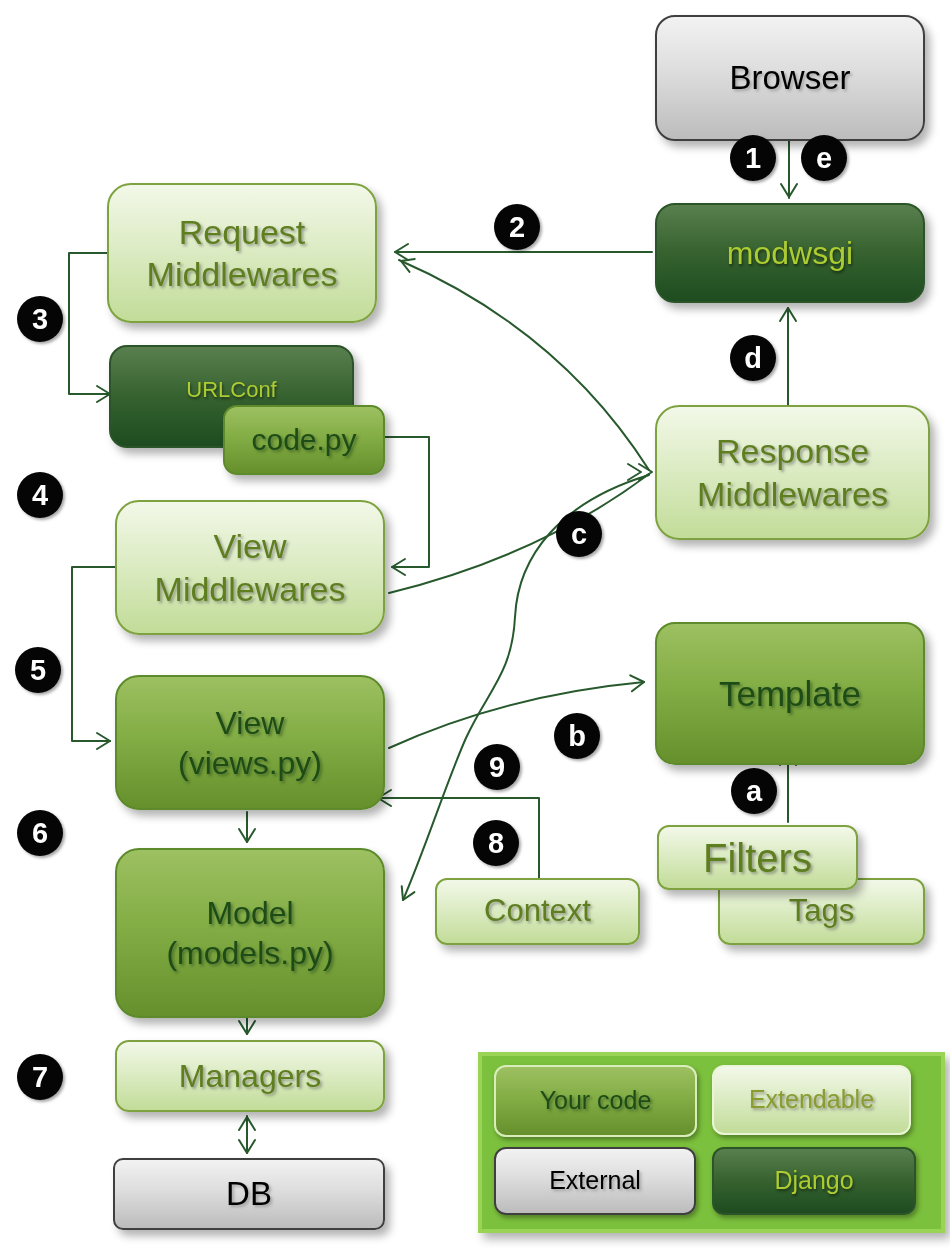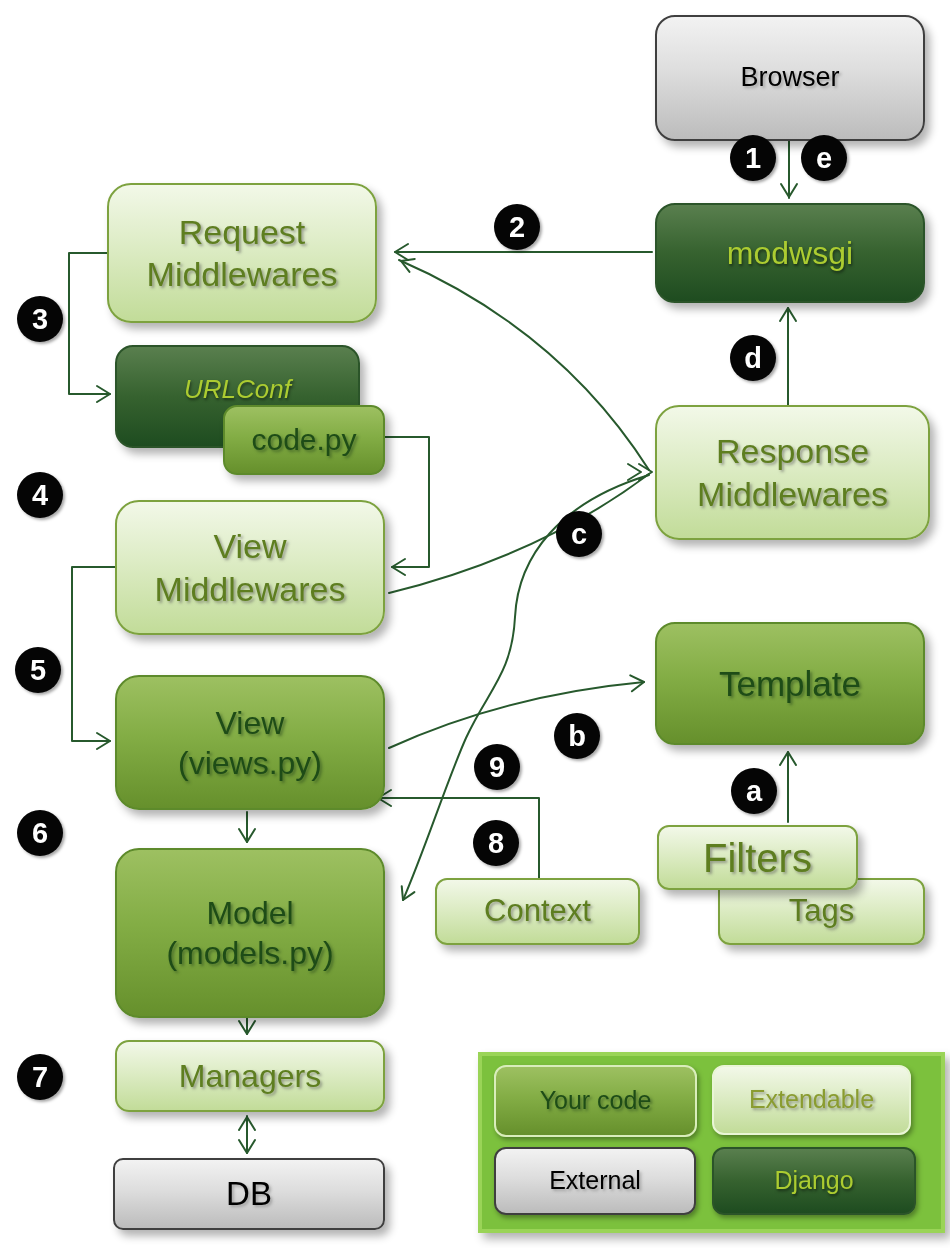--- a/index.html
+++ b/index.html
@@ -96,37 +96,37 @@
 
       <path d="M247,994 L247,1034"></path>
       <path d="M-13,-8 L0,0 L-13,8" transform="translate(247,995) rotate(-90)"></path>
       <path d="M-13,-8 L0,0 L-13,8" transform="translate(247,1034) rotate(90)"></path>
       <path d="M247,1116 L247,1153"></path>
       <path d="M-13,-8 L0,0 L-13,8" transform="translate(247,1117) rotate(-90)"></path>
       <path d="M-13,-8 L0,0 L-13,8" transform="translate(247,1153) rotate(90)"></path>
     </g>
   </svg>
 
-  <div class="box gray" style="left:655px;top:15px;width:270px;height:126px;border-radius:20px;font-size:27px;">Browser</div>
+  <div class="box gray" style="left:655px;top:15px;width:270px;height:126px;border-radius:20px;font-size:33px;">Browser</div>
   <div class="box dark" style="left:655px;top:203px;width:270px;height:100px;border-radius:20px;font-size:32px;">modwsgi</div>
   <div class="box light" style="left:107px;top:183px;width:270px;height:140px;border-radius:24px;font-size:34px;">Request
 Middlewares</div>
-  <div class="box dark" style="left:115px;top:345px;width:245px;height:103px;border-radius:18px;font-size:26px;padding-bottom:14px;font-style:italic;">URLConf</div>
+  <div class="box dark" style="left:109px;top:345px;width:245px;height:103px;border-radius:18px;font-size:22px;padding-bottom:14px;">URLConf</div>
   <div class="box medium" style="left:223px;top:405px;width:162px;height:70px;border-radius:14px;font-size:30px;z-index:3;">code.py</div>
   <div class="box light" style="left:115px;top:500px;width:270px;height:135px;border-radius:24px;font-size:34px;">View
 Middlewares</div>
   <div class="box medium" style="left:115px;top:675px;width:270px;height:135px;border-radius:24px;font-size:32px;">View
 (views.py)</div>
   <div class="box medium" style="left:115px;top:848px;width:270px;height:170px;border-radius:24px;font-size:32px;">Model
 (models.py)</div>
   <div class="box light" style="left:115px;top:1040px;width:270px;height:72px;border-radius:14px;font-size:32px;">Managers</div>
   <div class="box gray" style="left:113px;top:1158px;width:272px;height:72px;border-radius:10px;font-size:33px;">DB</div>
   <div class="box light" style="left:655px;top:405px;width:275px;height:135px;border-radius:24px;font-size:34px;">Response
 Middlewares</div>
-  <div class="box medium" style="left:655px;top:622px;width:270px;height:123px;border-radius:20px;font-size:35px;">Template</div>
+  <div class="box medium" style="left:655px;top:622px;width:270px;height:143px;border-radius:20px;font-size:35px;">Template</div>
   <div class="box light" style="left:718px;top:878px;width:207px;height:67px;border-radius:12px;font-size:31px;">Tags</div>
   <div class="box light" style="left:657px;top:825px;width:201px;height:65px;border-radius:12px;font-size:40px;z-index:3;">Filters</div>
   <div class="box light" style="left:435px;top:878px;width:205px;height:67px;border-radius:12px;font-size:31px;">Context</div>
 
   <div class="badge" style="left:730px;top:135px;">1</div>
   <div class="badge" style="left:801px;top:135px;">e</div>
   <div class="badge" style="left:494px;top:204px;">2</div>
   <div class="badge" style="left:17px;top:296px;">3</div>
   <div class="badge" style="left:17px;top:472px;">4</div>
   <div class="badge" style="left:15px;top:647px;">5</div>

